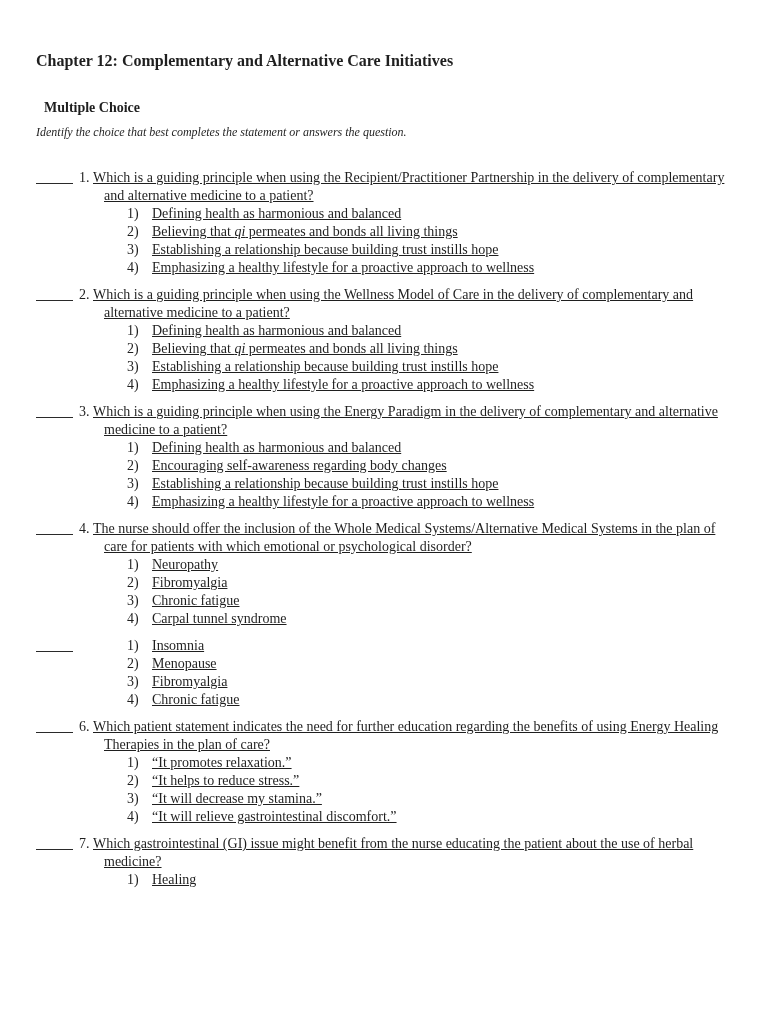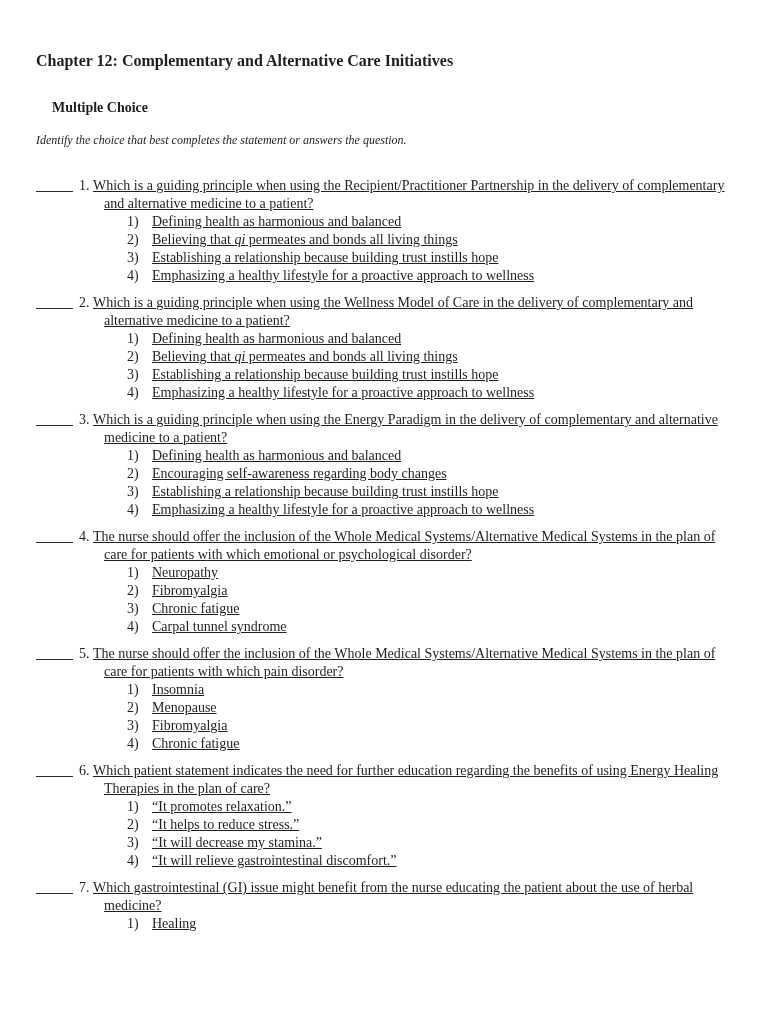--- a/index.html
+++ b/index.html
@@ -17,21 +17,21 @@
   }
   .doc-title {
     font-size: 16px;
     font-weight: bold;
     margin: 0 0 29px 0;
     line-height: 18px;
   }
   .section-heading {
     font-size: 14px;
     font-weight: bold;
-    margin: 16px;
+    margin: 8px;
     line-height: 17px;
   }
   .instruction {
     font-size: 12px;
     font-style: italic;
     margin: 0 0 28px 0;
     line-height: 17px;
   }
   .question {
     display: flex;
@@ -127,21 +127,20 @@
         <div class="option"><span class="opt-num">2)</span><span>Fibromyalgia</span></div>
         <div class="option"><span class="opt-num">3)</span><span>Chronic fatigue</span></div>
         <div class="option"><span class="opt-num">4)</span><span>Carpal tunnel syndrome</span></div>
       </div>
     </div>
   </div>
 
   <div class="question">
     <span class="answer-blank"></span>
     <div class="q-body">
-      <div class="stem"><span class="q-num">5.</span><span>The nurse should offer the inclusion of the Whole Medical Systems/Alternative Medical Systems in the plan of care for patients with which pain disorder?</span></div>
       <div class="options">
         <div class="option"><span class="opt-num">1)</span><span>Insomnia</span></div>
         <div class="option"><span class="opt-num">2)</span><span>Menopause</span></div>
         <div class="option"><span class="opt-num">3)</span><span>Fibromyalgia</span></div>
         <div class="option"><span class="opt-num">4)</span><span>Chronic fatigue</span></div>
       </div>
     </div>
   </div>
 
   <div class="question">

